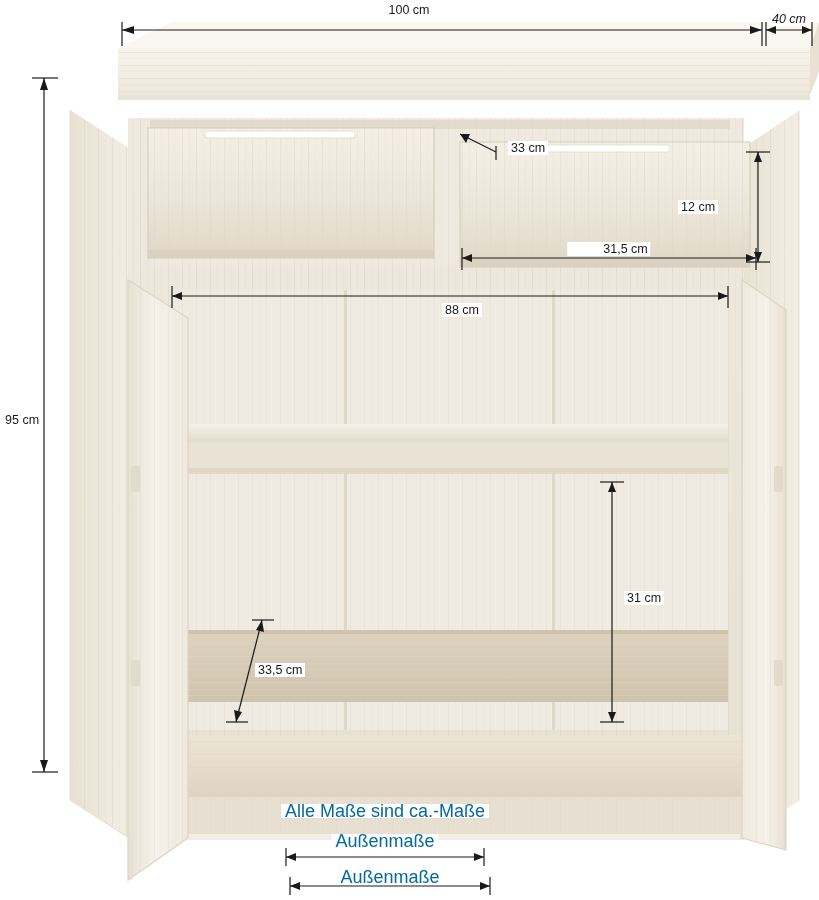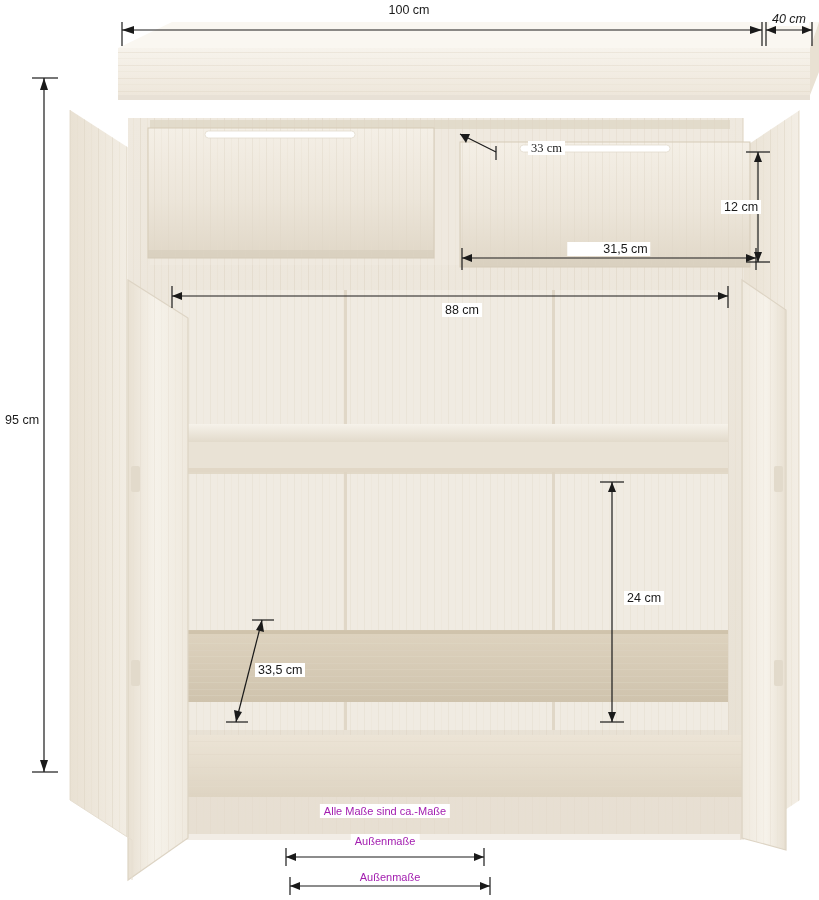--- a/index.html
+++ b/index.html
@@ -28,22 +28,22 @@
     font-size: 12.5px;
     color: #1a1a1a;
     white-space: nowrap;
     background: #ffffff;
     padding: 0 3px;
     line-height: 14px;
   }
   .note {
     position: absolute;
     font-family: "Liberation Sans", sans-serif;
-    font-size: 11px;
-    color: #a21caf;
+    font-size: 18px;
+    color: #0369a1;
     white-space: nowrap;
     background: #ffffff;
     padding: 0 4px;
     line-height: 14px;
   }
 </style>
 </head>
 <body>
 
 <div id="stage">
@@ -255,29 +255,29 @@
       <path d="M490,886 L480,882 L480,890 Z" fill="#1a1a1a" stroke="none"></path>
     </g>
   </svg>
 
   <div class="dim-label" style="left:409px; top:3px; transform:translateX(-50%);">100 cm</div>
 
   <div class="dim-label" style="left:789px; top:12px; transform:translateX(-50%);font-style:italic;">40 cm</div>
 
   <div class="dim-label" style="left:2px; top:413px;">95 cm</div>
 
-  <div class="dim-label" style="left:528px; top:141px;font-family:Liberation Serif, serif;">33 cm</div>
-
-  <div class="dim-label" style="left:721px; top:200px;">12 cm</div>
+  <div class="dim-label" style="left:508px; top:141px;">33 cm</div>
+
+  <div class="dim-label" style="left:678px; top:200px;">12 cm</div>
 
   <div class="dim-label" style="left:609px; top:242px; transform:translateX(-50%);padding-left:36px;">31,5 cm</div>
 
   <div class="dim-label" style="left:462px; top:303px; transform:translateX(-50%);">88 cm</div>
 
-  <div class="dim-label" style="left:624px; top:591px;">24 cm</div>
+  <div class="dim-label" style="left:624px; top:591px;">31 cm</div>
 
   <div class="dim-label" style="left:255px; top:663px;">33,5 cm</div>
 
   <div class="note" style="left:385px; top:804px; transform:translateX(-50%);">Alle Maße sind ca.-Maße</div>
 
   <div class="note" style="left:385px; top:834px; transform:translateX(-50%);">Außenmaße</div>
 
   <div class="note" style="left:390px; top:870px; transform:translateX(-50%);">Außenmaße</div>
 
 </div>

